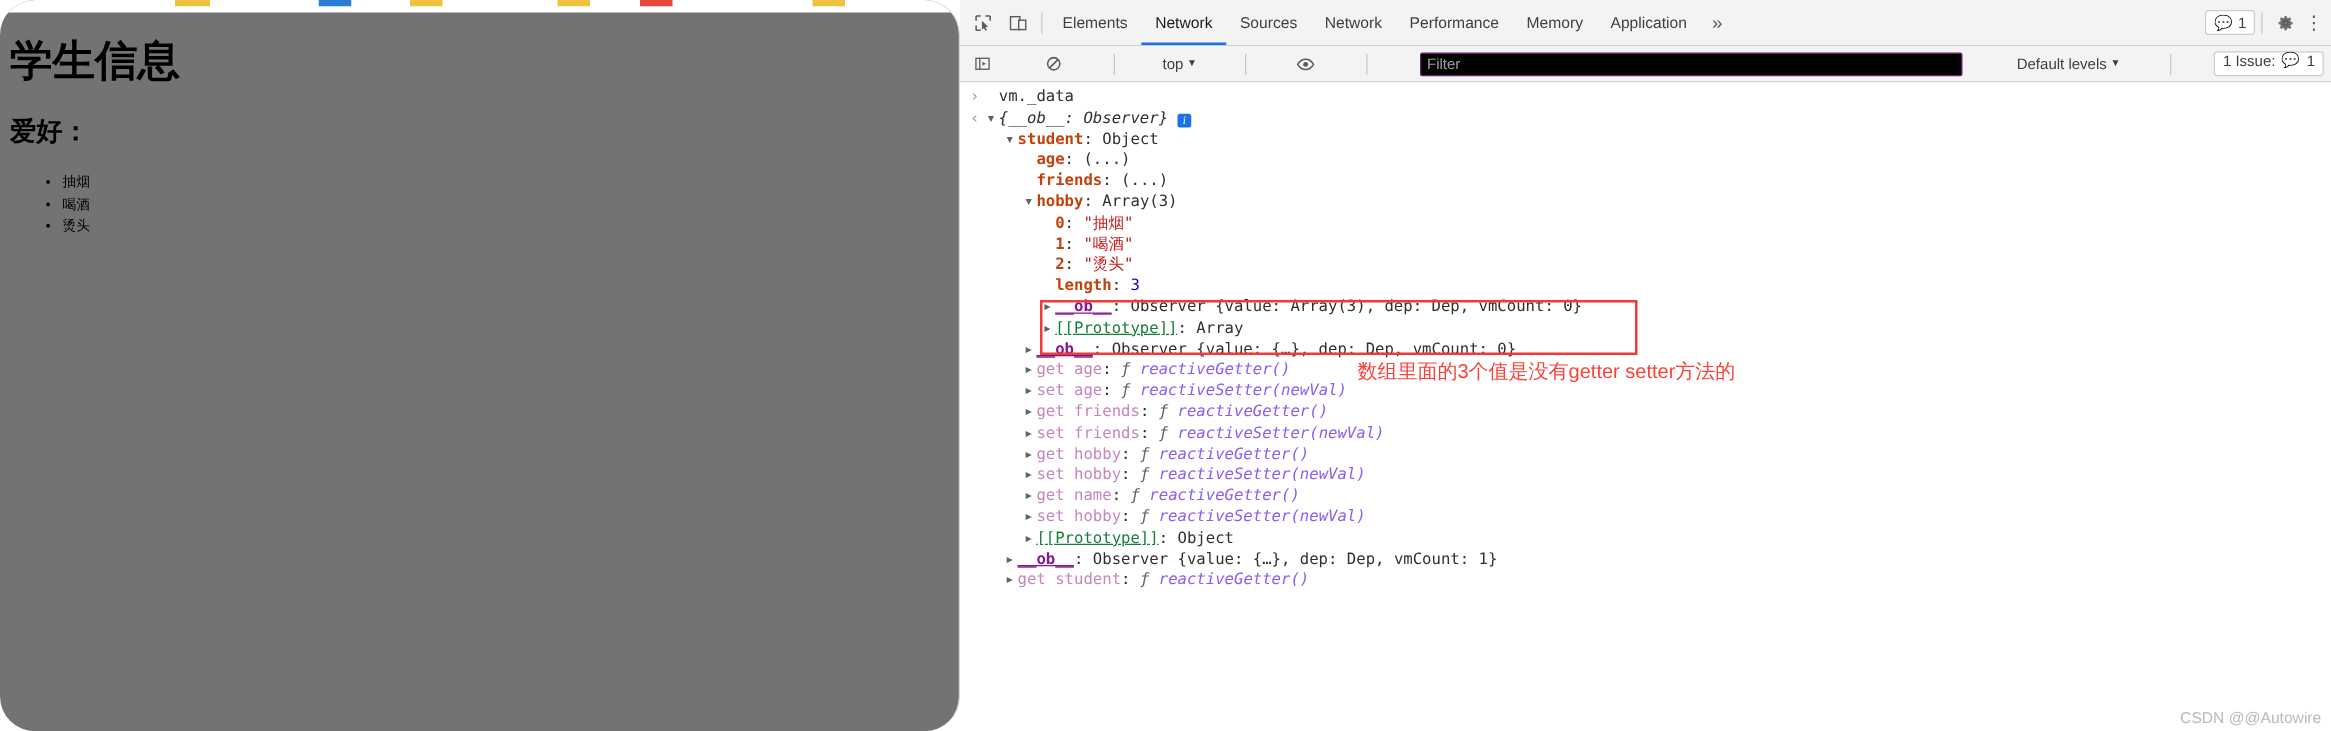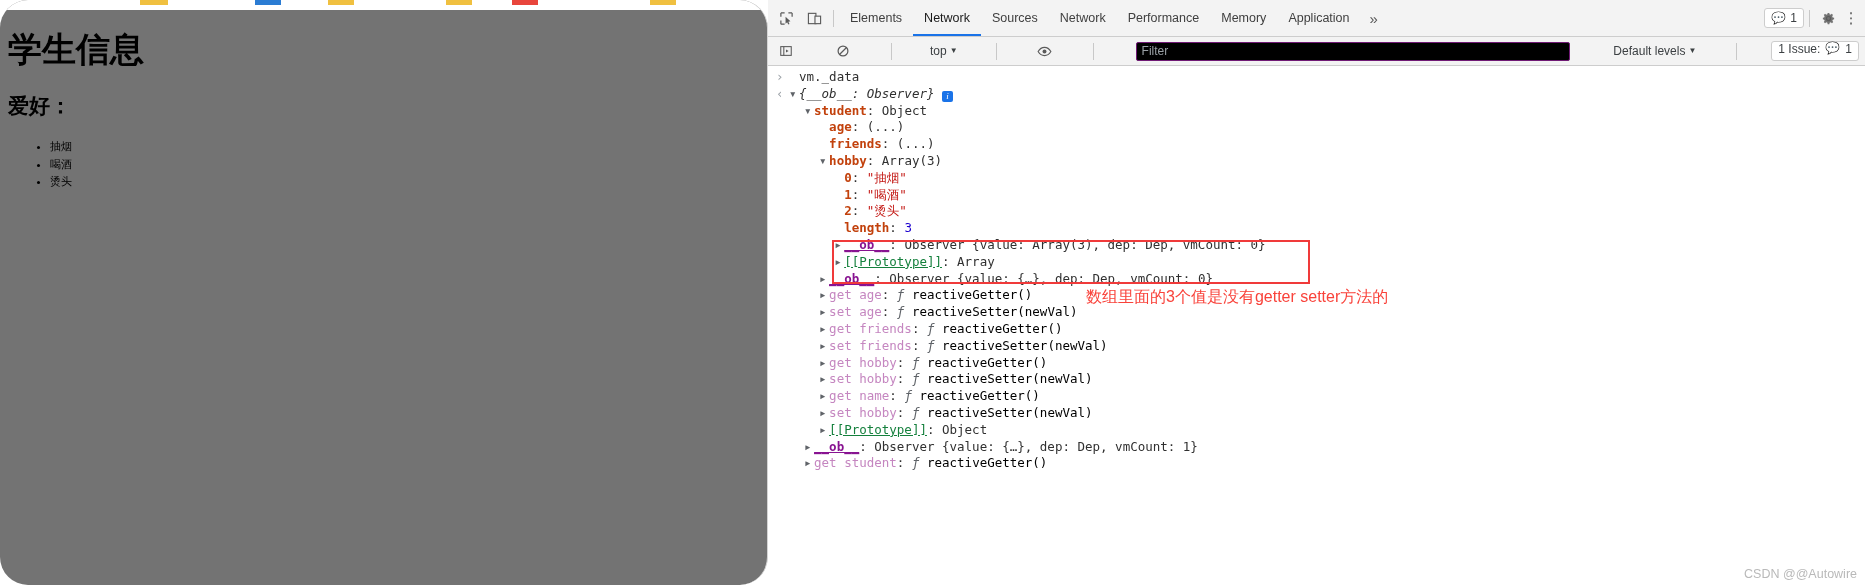--- a/index.html
+++ b/index.html
@@ -128,21 +128,21 @@
   .arrow-out { color: #9aa0a6; display: inline-block; width: 13px; }
   .tri { color: #5f6368; display: inline-block; width: 10px; }
   .tri-r { color: #5f6368; display: inline-block; width: 10px; }
   .k-prop { color: #c2410c; font-weight: bold; }
   .k-proto { color: #15803d; text-decoration: underline; }
   .k-accessor { color: #c586c0; }
   .v-num { color: #1c00cf; }
   .v-str { color: #c41a16; }
   .v-obj { color: #303030; }
   .v-ital { color: #303030; font-style: italic; }
-  .v-fn { color: #000000; }
+  .v-fn { color: #8b5cf6; font-style: italic; }
   .f-mark { color: #5f6368; font-style: italic; }
   .obs-link { color: #881391; font-weight: bold; text-decoration: underline; }
   .info-badge {
     display: inline-block; background: #1a73e8; color: #fff;
     width: 11px; height: 11px; border-radius: 2px;
     font-size: 9px; line-height: 11px; text-align: center;
     font-family: "Liberation Serif", serif; font-style: italic;
     position: relative; top: 1px;
   }
 

